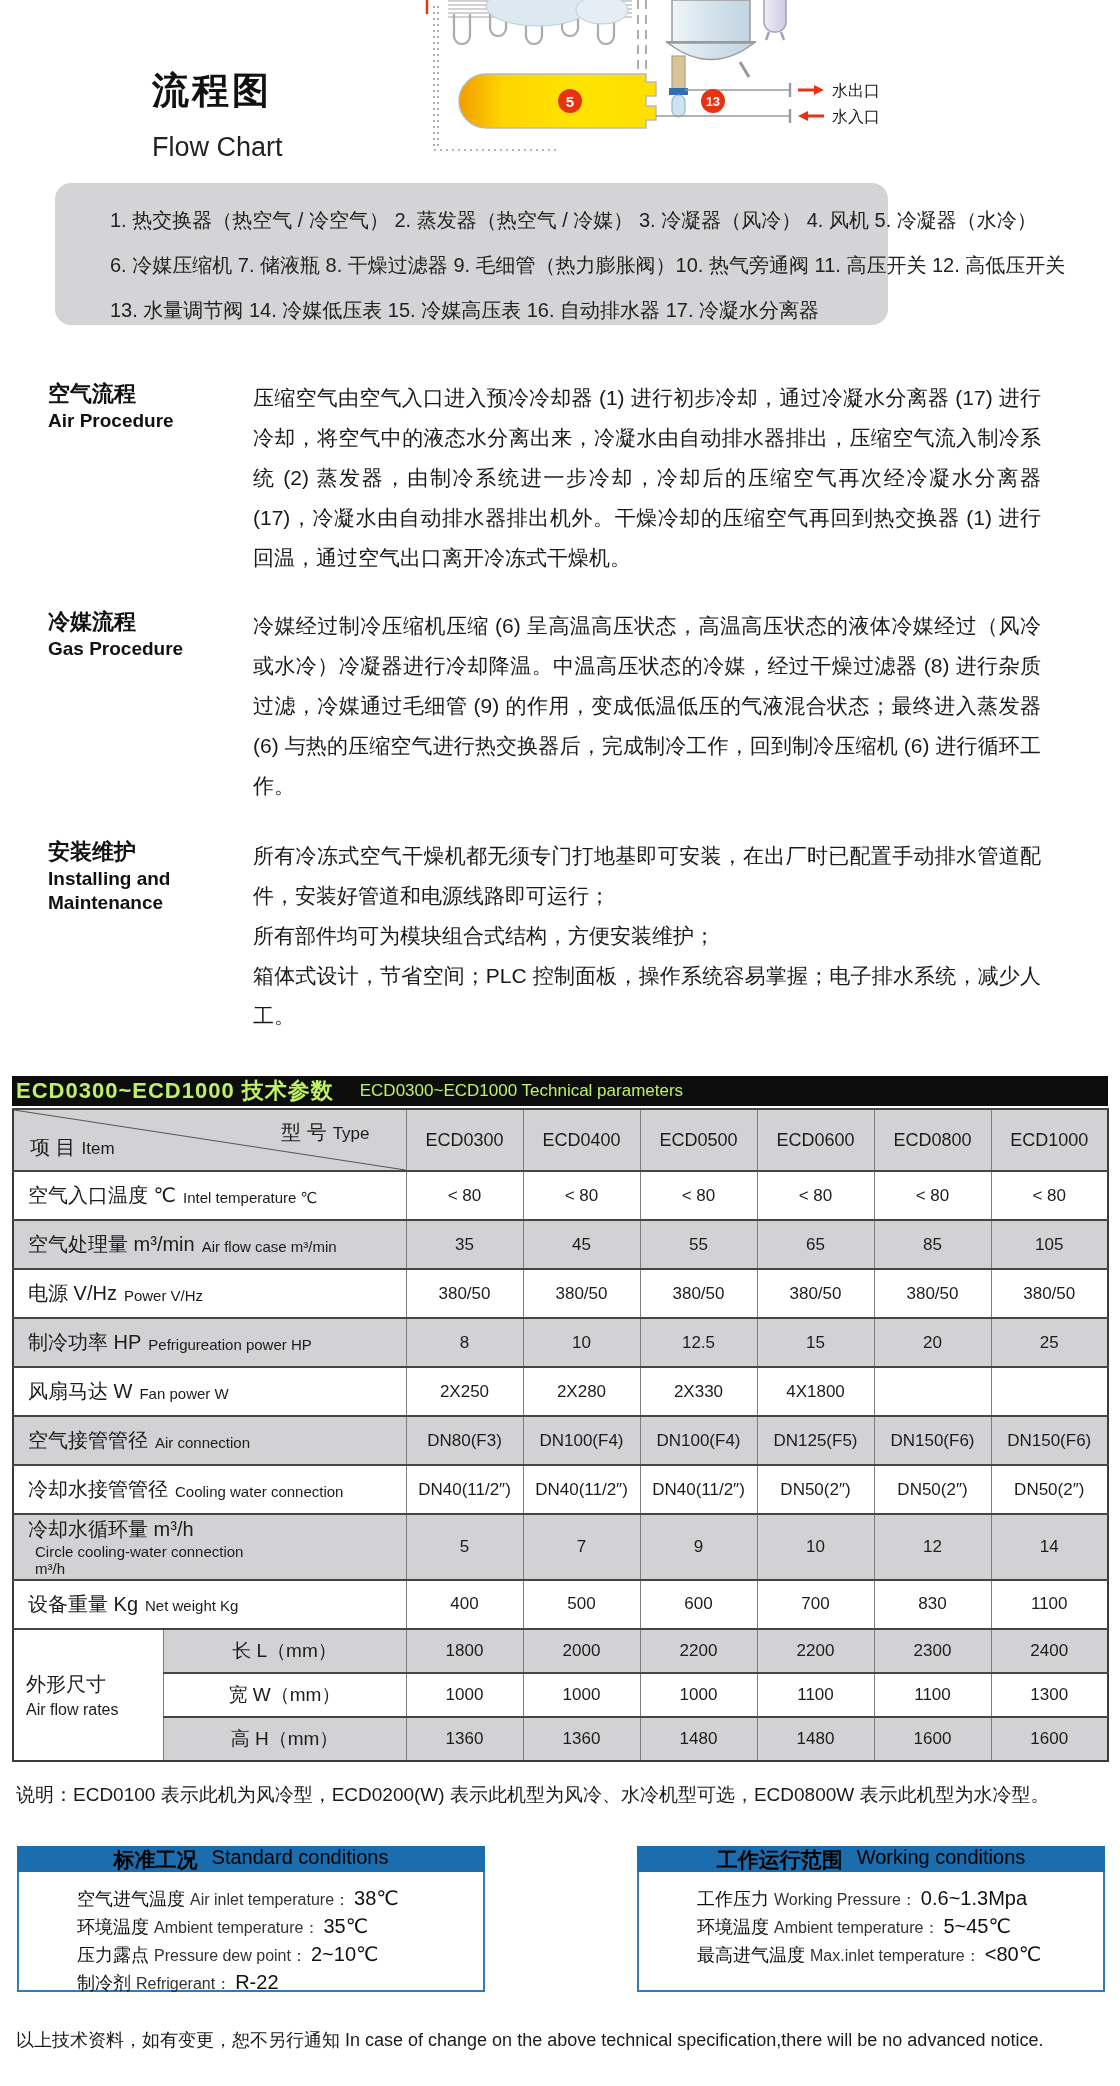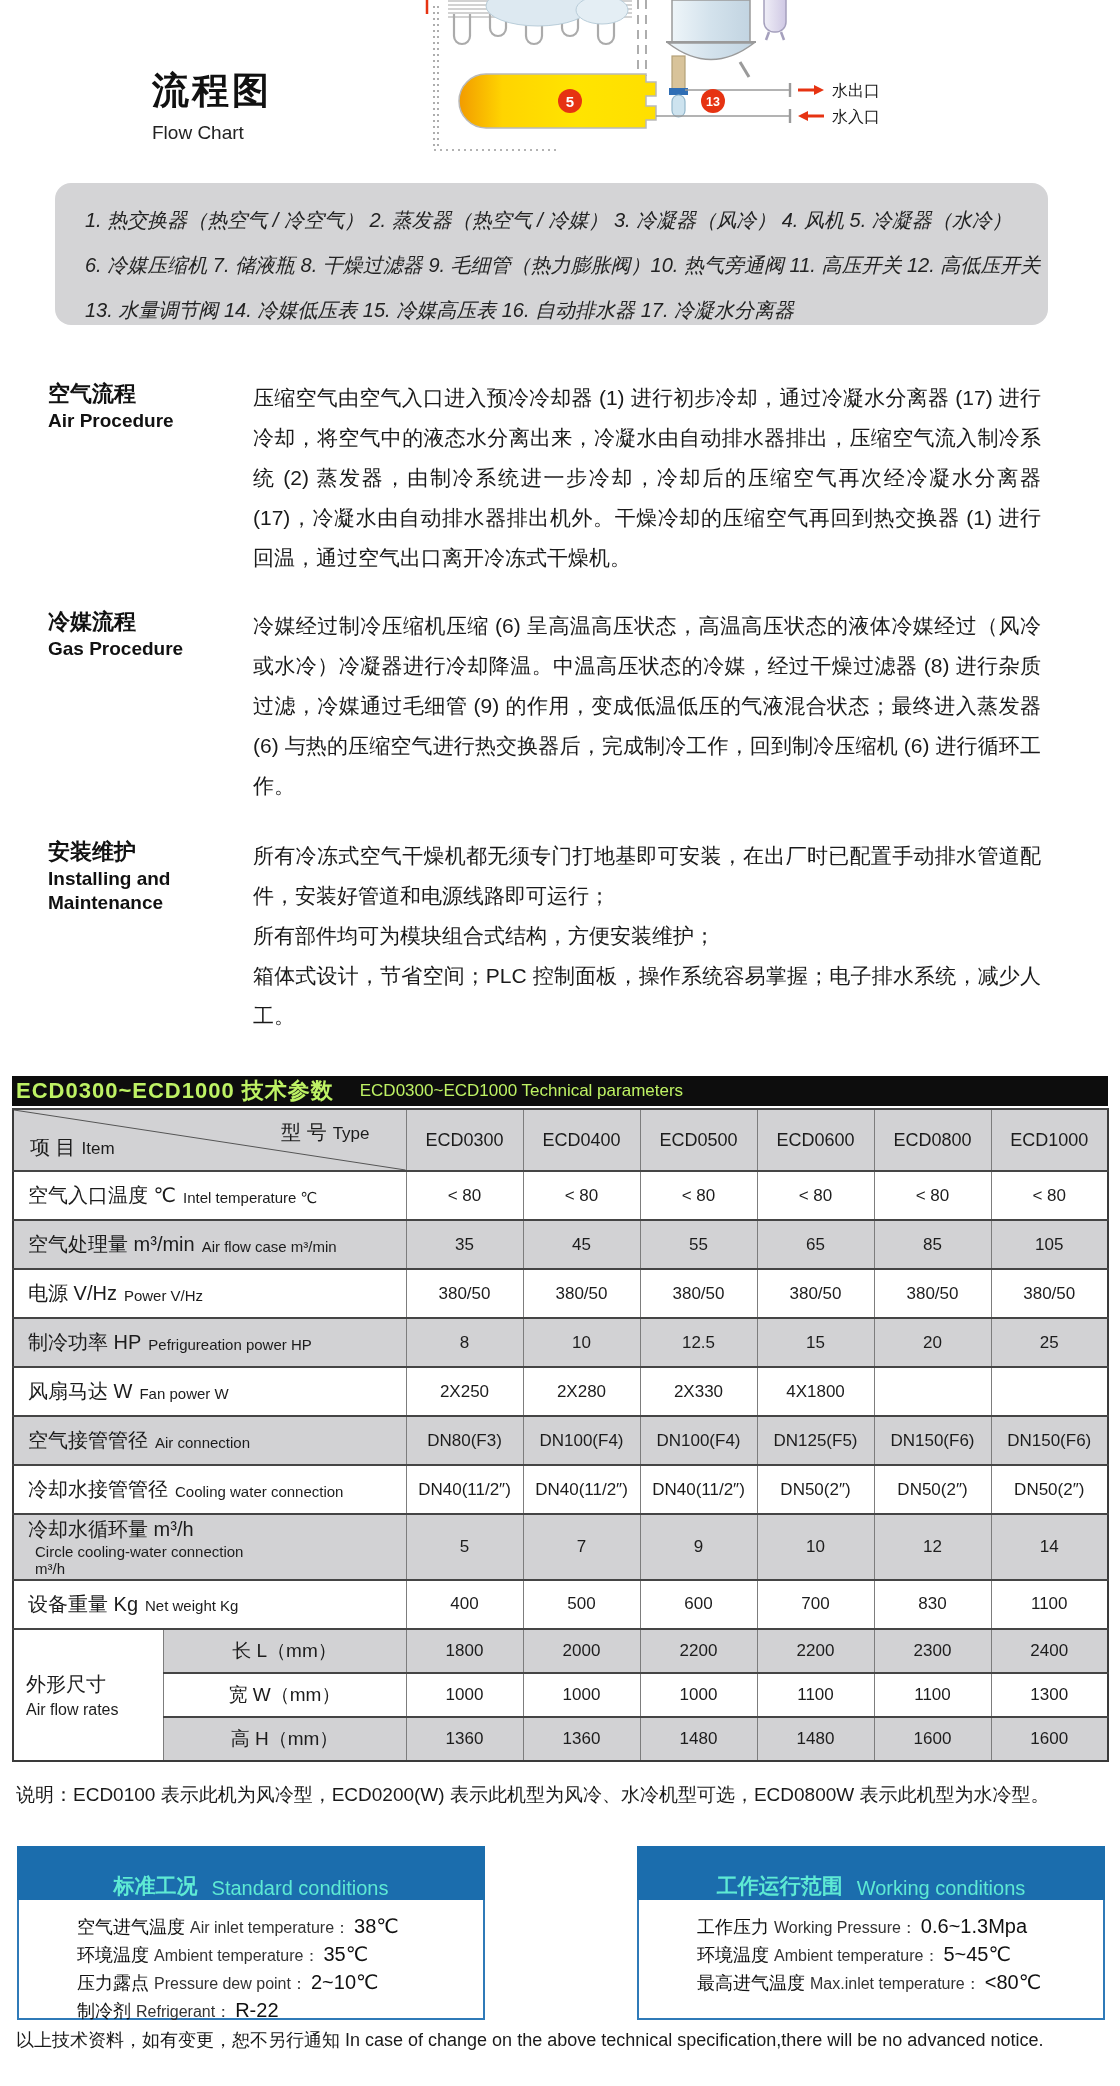--- a/index.html
+++ b/index.html
@@ -5,27 +5,26 @@
   html,body{margin:0;padding:0;}
   body{
     width:1120px;height:2086px;position:relative;background:#ffffff;
     font-family:"Liberation Sans","DejaVu Sans",sans-serif;color:#1c1c1c;
     overflow:hidden;
   }
   
   .diagram{position:absolute;left:420px;top:0;width:670px;height:160px;}
   .fc-title{position:absolute;left:152px;top:66px;}
   .fc-title .cn{font-size:37px;font-weight:bold;letter-spacing:3px;color:#111;}
-  .fc-title .en{font-size:19px;color:#222;margin-top:6px;}
+  .fc-title .en{font-size:27px;color:#222;margin-top:16px;}
   
   .legend{
-    position:absolute;left:55px;top:183px;width:993px;height:142px;
+    position:absolute;left:55px;top:183px;width:833px;height:142px;
     background:#d4d4d6;border-radius:16px;box-sizing:border-box;
-    padding:15px 30px 0 30px;
-    font-style:italic;
+    padding:15px 30px 0 55px;
   }
   .legend .line{font-size:20px;line-height:45px;color:#222;white-space:nowrap;}
   
   .section{position:absolute;left:48px;width:1040px;}
   .sec-label{position:absolute;left:0;top:2px;width:195px;}
   .sec-label .cn{font-size:22px;font-weight:bold;color:#111;line-height:27px;}
   .sec-label .en{font-size:19px;font-weight:bold;color:#111;line-height:24px;margin-top:2px;}
   .sec-body{position:absolute;left:205px;top:0;width:788px;font-size:21px;line-height:40px;text-align:justify;color:#1a1a1a;}
   .sec-body .para{margin:0;}
   #sec-air{top:378px;height:205px;}
@@ -66,21 +65,21 @@
   td.dims-head{text-align:left !important;padding-left:12px;background:#fff !important;}
   td.dims-head .cnl{font-size:20px;display:block;}
   td.dims-head .enl{font-size:16px;display:block;margin-top:3px;}
   td.dim-label{font-size:19px;}
   
   .note{position:absolute;left:16px;top:1782px;width:1090px;font-size:19px;color:#1a1a1a;}
   
   .cond-box{position:absolute;top:1846px;width:468px;}
   #box-standard{left:17px;}
   #box-working{left:637px;}
-  .cond-head{height:54px;background:#1b6dad;color:#5eead4;display:flex;align-items:flex-end;justify-content:center;}
+  .cond-head{height:26px;background:#1b6dad;color:#000000;display:flex;align-items:flex-start;justify-content:center;}
   .cond-head .cn{font-size:21px;font-weight:bold;}
   .cond-head .en{font-size:20px;margin-left:14px;}
   .cond-body{border:2px solid #2f7ab8;border-top:none;background:#fff;height:120px;box-sizing:border-box;padding:13px 10px 0 58px;}
   .cond-line{line-height:27px;white-space:nowrap;}
   .cond-line .cn{font-size:18px;color:#111;}
   .cond-line .en{font-size:16px;color:#333;margin-left:5px;}
   .cond-line .val{font-size:20px;color:#111;margin-left:4px;}
   
   .footer-note{position:absolute;left:16px;top:2028px;width:1095px;font-size:18px;color:#1a1a1a;}
 </style>

